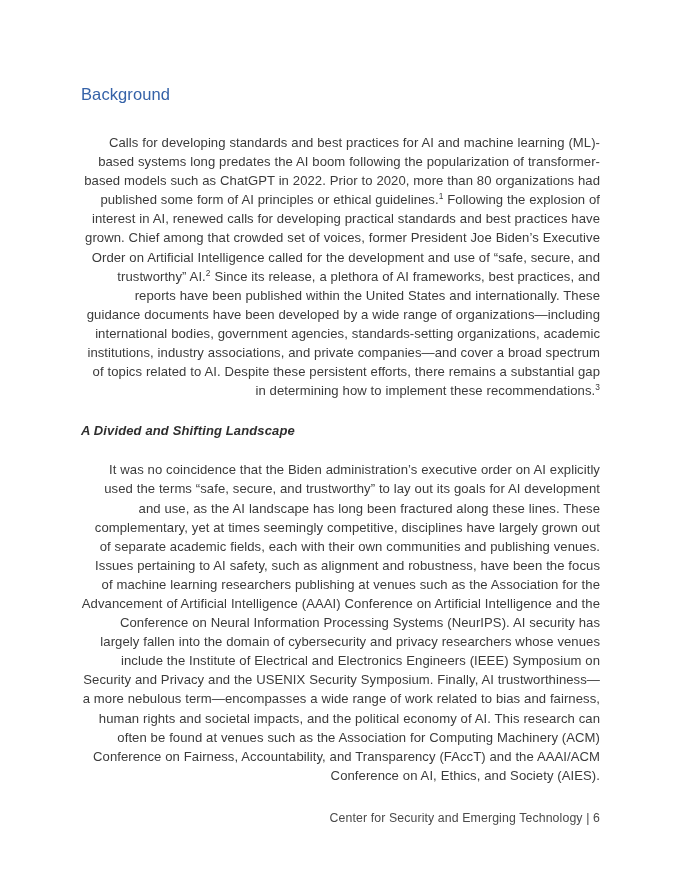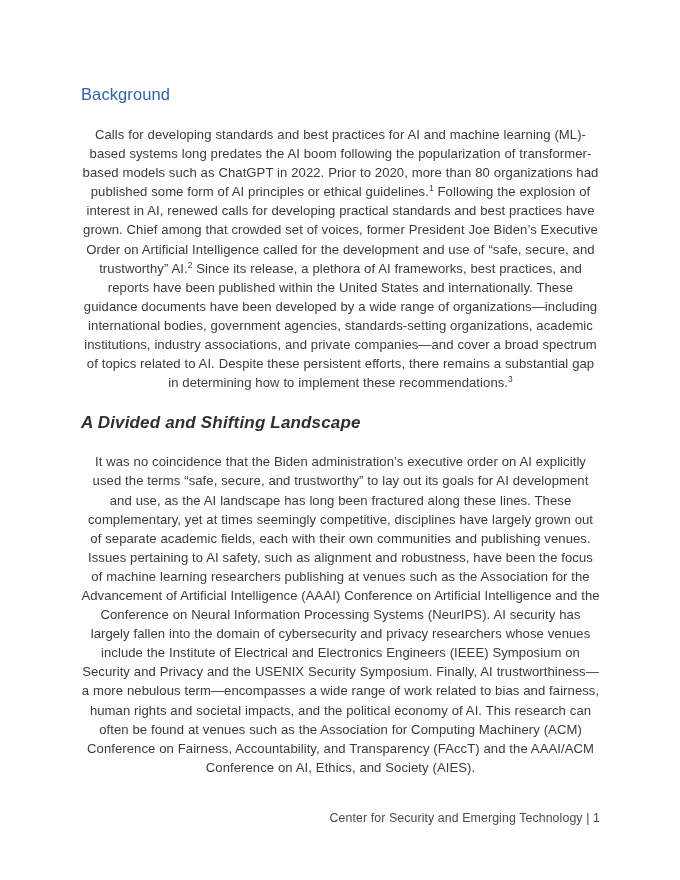--- a/index.html
+++ b/index.html
@@ -43,32 +43,32 @@
   }
 
   .body-flow {
     position: absolute;
     top: 117px;
     left: 0;
     width: 519px;
   }
 
   p.para {
-    margin: 8px 0 12px 0;
+    margin: 16px 0 12px 0;
     font-size: 13.1px;
     line-height: 19.1px;
     color: #3b3b3b;
-    text-align: center;
+    text-align: right;
     letter-spacing: 0.005em;
     word-spacing: 0.01em;
   }
 
   h2.subheading {
     margin: 21px 0 20px 0;
-    font-size: 17px;
+    font-size: 13px;
     font-weight: bold;
     font-style: italic;
     color: #2f2f2f;
     line-height: 19px;
     letter-spacing: 0.01em;
   }
 
   sup.fn {
     font-size: 8.4px;
     line-height: 0;
@@ -104,15 +104,15 @@
       </p>
 
       <h2 class="subheading">A Divided and Shifting Landscape</h2>
 
       <p class="para">It was no coincidence that the Biden administration’s executive order on AI explicitly used the terms “safe, secure, and trustworthy” to lay out its goals for AI development and use, as the AI landscape has long been fractured along these lines. These complementary, yet at times seemingly competitive, disciplines have largely grown out of separate academic fields, each with their own communities and publishing venues. Issues pertaining to AI safety, such as alignment and robustness, have been the focus of machine learning researchers publishing at venues such as the Association for the Advancement of Artificial Intelligence (AAAI) Conference on Artificial Intelligence and the Conference on Neural Information Processing Systems (NeurIPS). AI security has largely fallen into the domain of cybersecurity and privacy researchers whose venues include the Institute of Electrical and Electronics Engineers (IEEE) Symposium on Security and Privacy and the USENIX Security Symposium. Finally, AI trustworthiness—a more nebulous term—encompasses a wide range of work related to bias and fairness, human rights and societal impacts, and the political economy of AI. This research can often be found at venues such as the Association for Computing Machinery (ACM) Conference on Fairness, Accountability, and Transparency (FAccT) and the AAAI/ACM Conference on AI, Ethics, and Society (AIES).</p>
 
 
     </div>
   </div>
 
-  <div class="footer">Center for Security and Emerging Technology | 1</div>
+  <div class="footer">Center for Security and Emerging Technology | 6</div>
 
 </div>
 
 </body></html>

